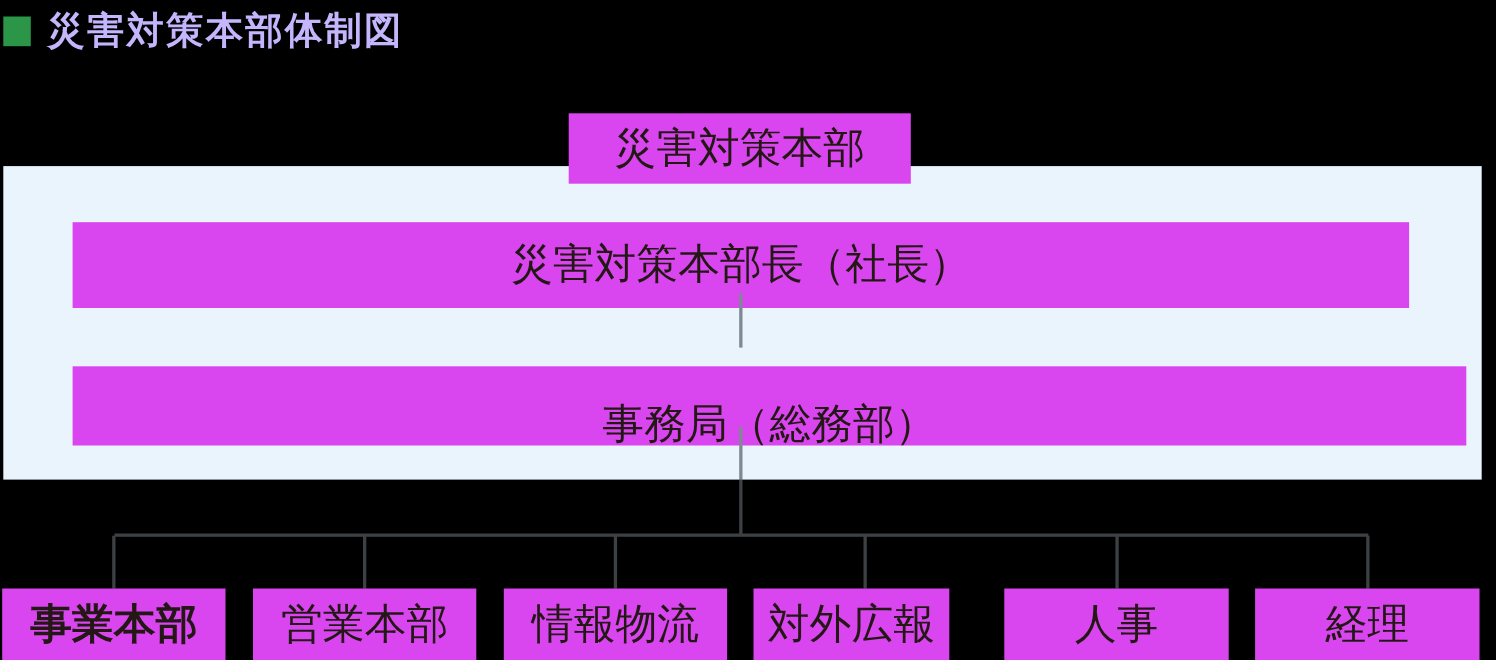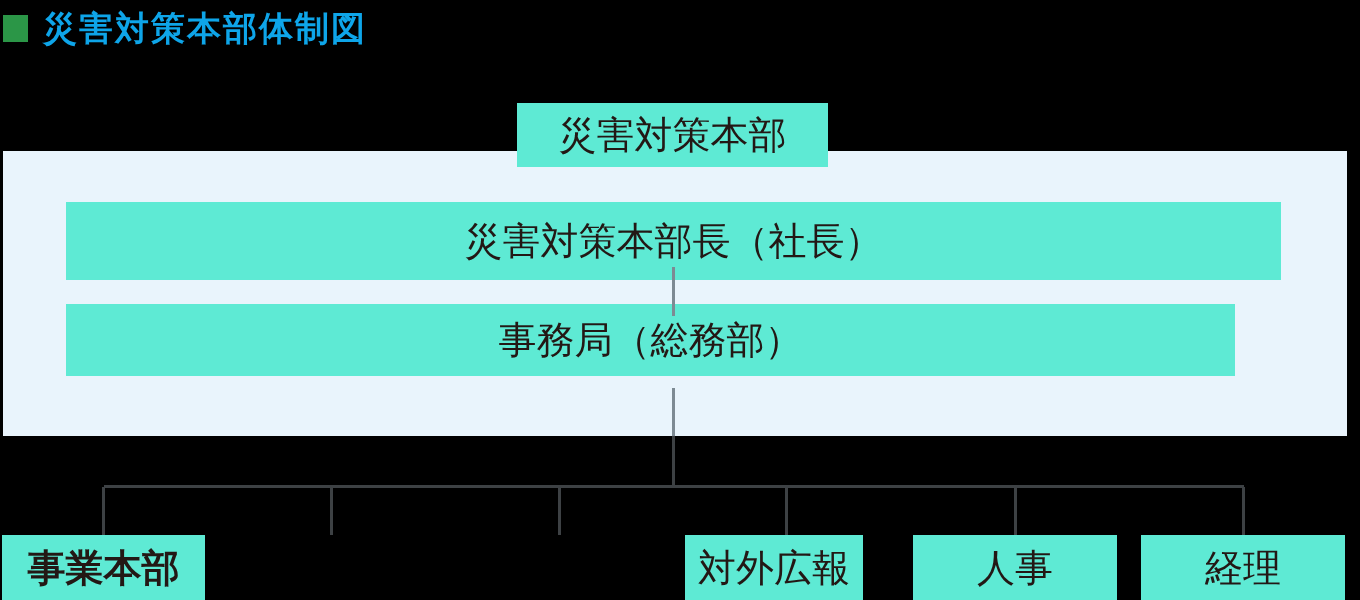--- a/index.html
+++ b/index.html
@@ -24,54 +24,54 @@
     align-items: center;
     gap: 15px;
   }
   .title-bullet {
     width: 25px;
     height: 27px;
     background: #2b9647;
     flex: 0 0 auto;
   }
   .title-text {
-    color: #0ea5e9;
+    color: #c4b5fd;
     font-size: 34px;
     font-weight: bold;
     letter-spacing: 2px;
     line-height: 1;
     white-space: nowrap;
   }
   
   .panel {
     position: absolute;
     left: 3px;
     top: 151px;
     width: 1344px;
     height: 285px;
     background: #e9f4fc;
     z-index: 1;
   }
   
   .gbox {
     position: absolute;
-    background: #5eead4;
+    background: #d946ef;
     color: #231815;
     display: flex;
     align-items: center;
     justify-content: center;
     font-size: 38px;
     font-weight: 500;
     line-height: 1;
     white-space: nowrap;
     z-index: 2;
   }
   .root-box   { left: 517px;  top: 103px; width: 311px;  height: 64px; }
   .bar-level1 { left: 66px;   top: 202px; width: 1215px; height: 78px; }
-  .bar-level2 { left: 66px;   top: 304px; width: 1169px; height: 72px; }
+  .bar-level2 { left: 66px;   top: 333px; width: 1267px; height: 72px; align-items: flex-end; }
   .dept       { top: 535px; height: 65px; }
   .dept-0 { left: 2px;    width: 203px; font-weight: bold; }
   .dept-1 { left: 230px;  width: 203px; }
   .dept-2 { left: 458px;  width: 203px; }
   .dept-3 { left: 685px;  width: 178px; }
   .dept-4 { left: 913px;  width: 204px; }
   .dept-5 { left: 1141px; width: 204px; }
   
   .line {
     position: absolute;
@@ -122,20 +122,26 @@
   <div class="line line-dark v-drop drop-0"></div>
   <div class="line line-dark v-drop drop-1"></div>
   <div class="line line-dark v-drop drop-2"></div>
   <div class="line line-dark v-drop drop-3"></div>
   <div class="line line-dark v-drop drop-4"></div>
   <div class="line line-dark v-drop drop-5"></div>
 
   <div class="gbox dept dept-0">
     <span>事業本部</span>
   </div>
+  <div class="gbox dept dept-1">
+    <span>営業本部</span>
+  </div>
+  <div class="gbox dept dept-2">
+    <span>情報物流</span>
+  </div>
   <div class="gbox dept dept-3">
     <span>対外広報</span>
   </div>
   <div class="gbox dept dept-5">
     <span>経理</span>
   </div>
   <div class="gbox dept dept-4">
     <span>人事</span>
   </div>
 

